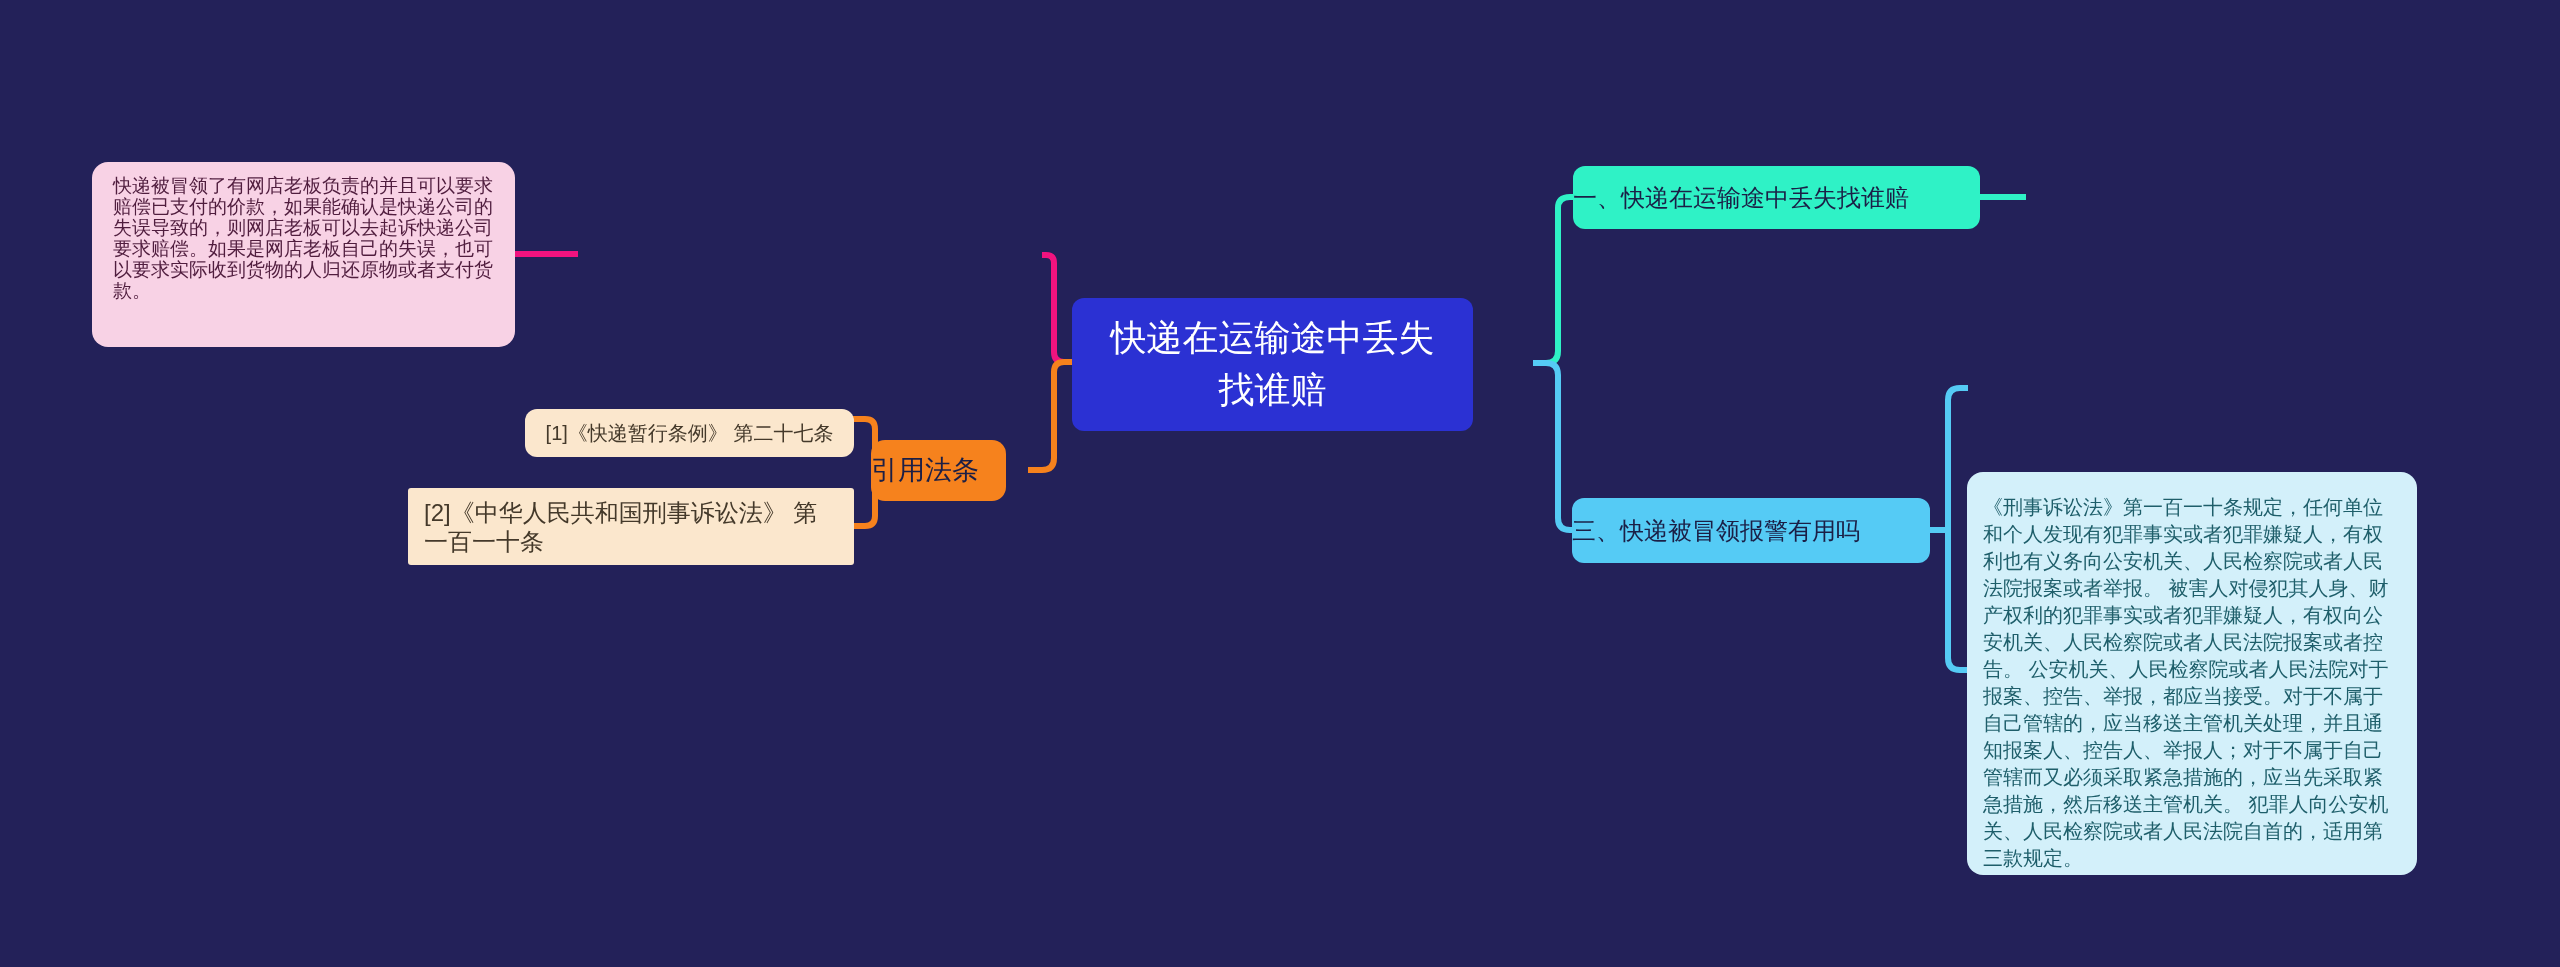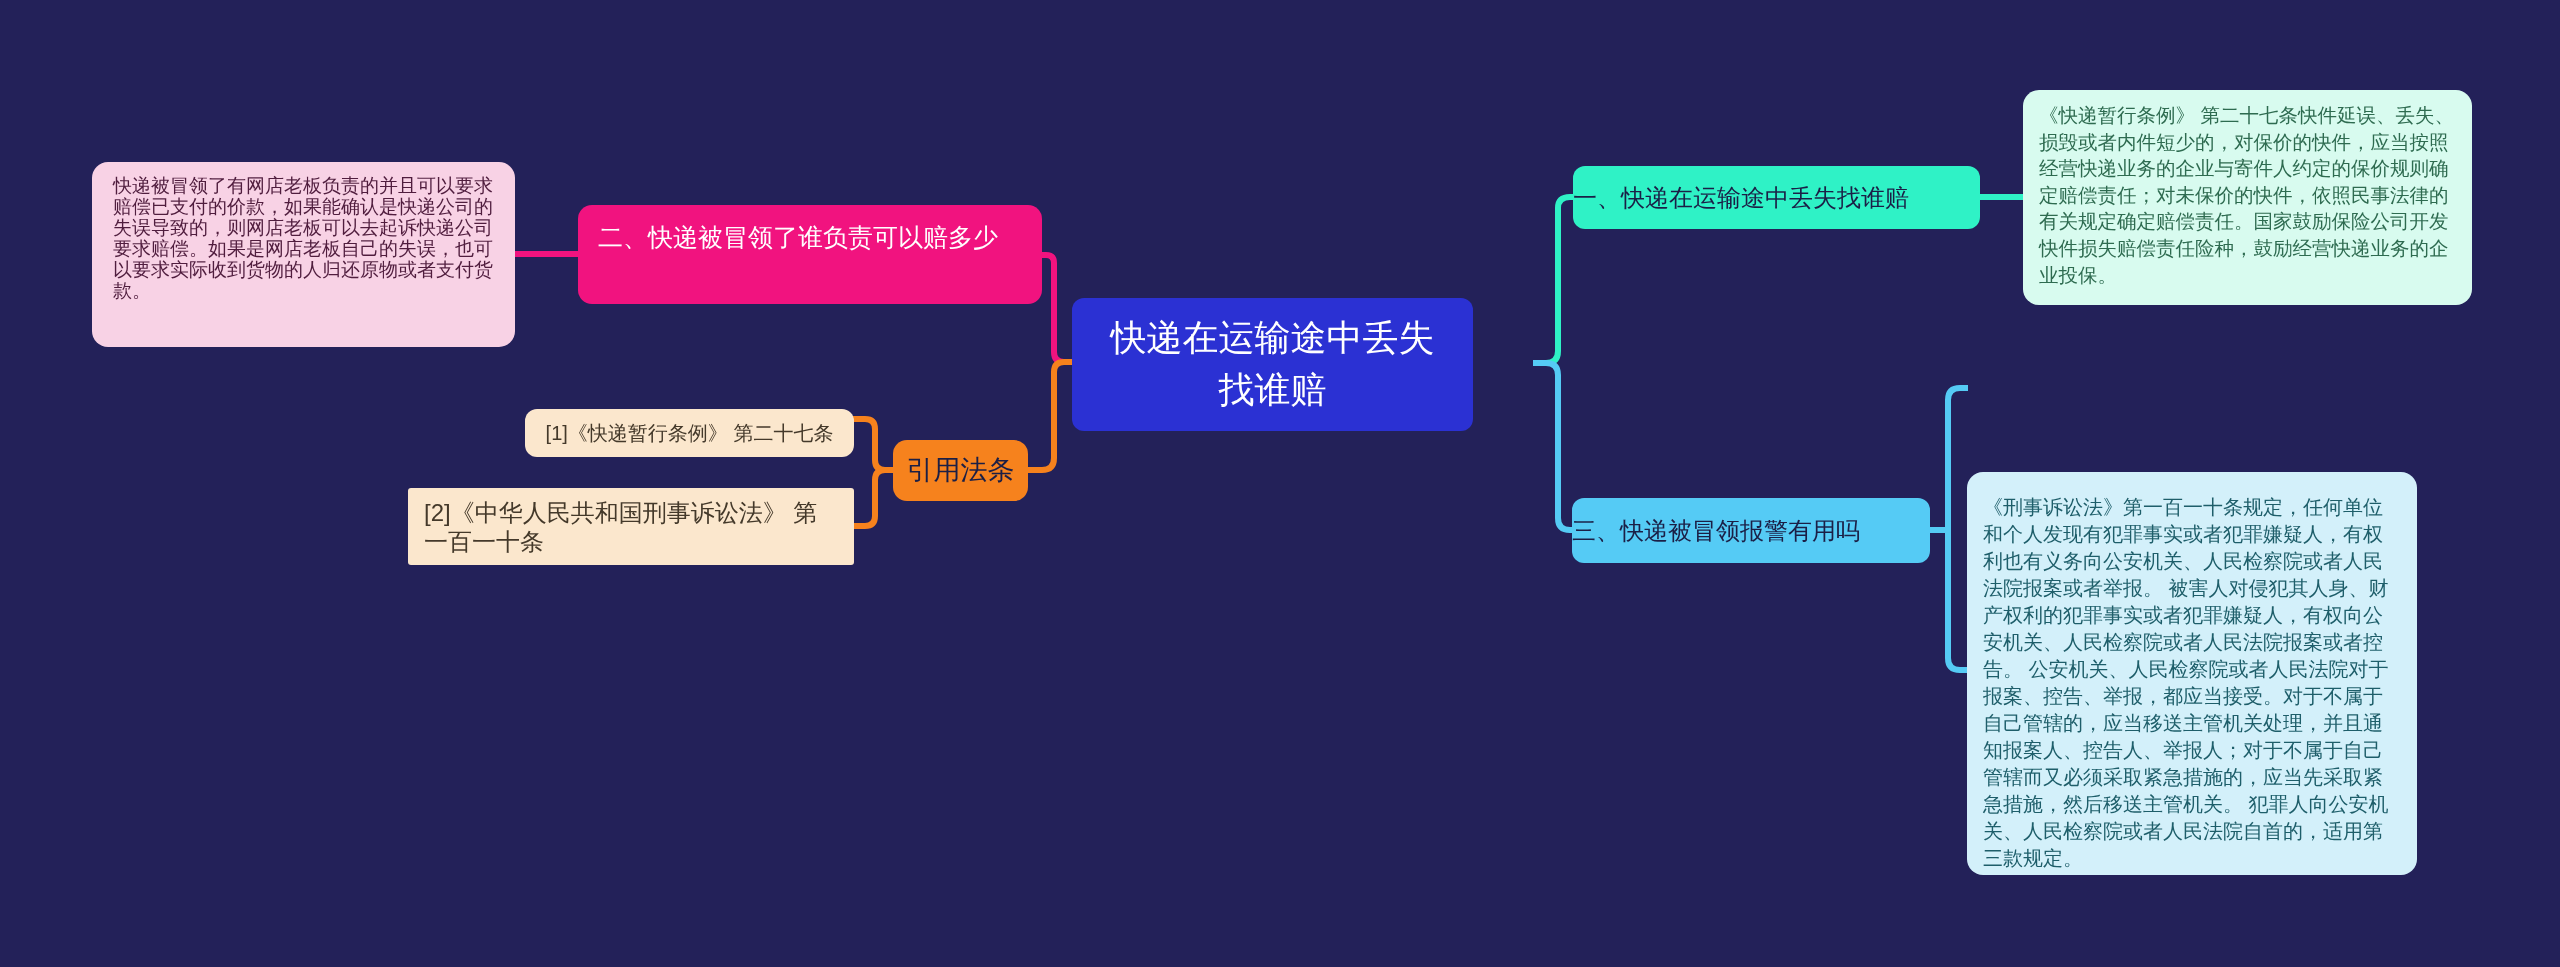--- a/index.html
+++ b/index.html
@@ -41,26 +41,25 @@
   }
   .node-topic2 {
     left: 578px; top: 205px; width: 464px; height: 99px;
     background: var(--magenta, #F1137F);
     color: #ffffff;
     border-radius: 14px;
     font-size: 25px; line-height: 34px;
     padding: 15px 20px;
   }
   .node-citations {
-    left: 893px; top: 440px; width: 135px; height: 61px;
+    left: 871px; top: 440px; width: 135px; height: 61px;
     background: var(--orange, #F6821D);
     color: var(--darknavy, #2A1F47);
     border-radius: 14px;
     font-size: 27px; line-height: 61px;
-    text-align: center;
     padding: 0;
   }
   .node-topic1 {
     left: 1573px; top: 166px; width: 407px; height: 63px;
     background: var(--green, #2FF2C6);
     color: var(--darknavy, #14203E);
     border-radius: 12px;
     font-size: 24px; line-height: 63px;
     text-align: left;
   }
@@ -137,32 +136,30 @@
     <path d="M 893 470 H 885 Q 875 470 875 480 V 516 Q 875 526 865 526 H 853" stroke="#F6821D"></path>
     <path d="M 1533 363 H 1546 Q 1558 363 1558 351 V 208 Q 1558 197 1570 197 H 1574" stroke="#2FF2C6"></path>
     <path d="M 1980 197 H 2026" stroke="#2FF2C6"></path>
     <path d="M 1533 363 H 1546 Q 1558 363 1558 375 V 518 Q 1558 530 1570 530 H 1573" stroke="#55CBF5"></path>
     <path d="M 1930 530 H 1948" stroke="#55CBF5"></path>
     <path d="M 1968 388 H 1960 Q 1948 388 1948 400 V 658 Q 1948 670 1960 670 H 1968" stroke="#55CBF5"></path>
   </svg>
 
   <div class="node note note-topic2">快递被冒领了有网店老板负责的并且可以要求赔偿已支付的价款，如果能确认是快递公司的失误导致的，则网店老板可以去起诉快递公司要求赔偿。如果是网店老板自己的失误，也可以要求实际收到货物的人归还原物或者支付货款。</div>
 
-  <div class="node node-topic2">二、快递被冒领了谁负责可以赔多少</div>
 
   <div class="node node-root">快递在运输途中丢失找谁赔</div>
 
   <div class="node note note-cit1">[1]《快递暂行条例》 第二十七条</div>
 
   <div class="node note note-cit2">[2]《中华人民共和国刑事诉讼法》 第一百一十条</div>
 
   <div class="node node-citations">引用法条</div>
 
   <div class="node node-topic1">一、快递在运输途中丢失找谁赔</div>
 
-  <div class="node note note-topic1">《快递暂行条例》 第二十七条快件延误、丢失、损毁或者内件短少的，对保价的快件，应当按照经营快递业务的企业与寄件人约定的保价规则确定赔偿责任；对未保价的快件，依照民事法律的有关规定确定赔偿责任。国家鼓励保险公司开发快件损失赔偿责任险种，鼓励经营快递业务的企业投保。</div>
 
   <div class="node node-topic3">三、快递被冒领报警有用吗</div>
 
 
   <div class="node note note-topic3b">《刑事诉讼法》第一百一十条规定，任何单位和个人发现有犯罪事实或者犯罪嫌疑人，有权利也有义务向公安机关、人民检察院或者人民法院报案或者举报。 被害人对侵犯其人身、财产权利的犯罪事实或者犯罪嫌疑人，有权向公安机关、人民检察院或者人民法院报案或者控告。 公安机关、人民检察院或者人民法院对于报案、控告、举报，都应当接受。对于不属于自己管辖的，应当移送主管机关处理，并且通知报案人、控告人、举报人；对于不属于自己管辖而又必须采取紧急措施的，应当先采取紧急措施，然后移送主管机关。 犯罪人向公安机关、人民检察院或者人民法院自首的，适用第三款规定。</div>
 
 </div>
 
 </body></html>

